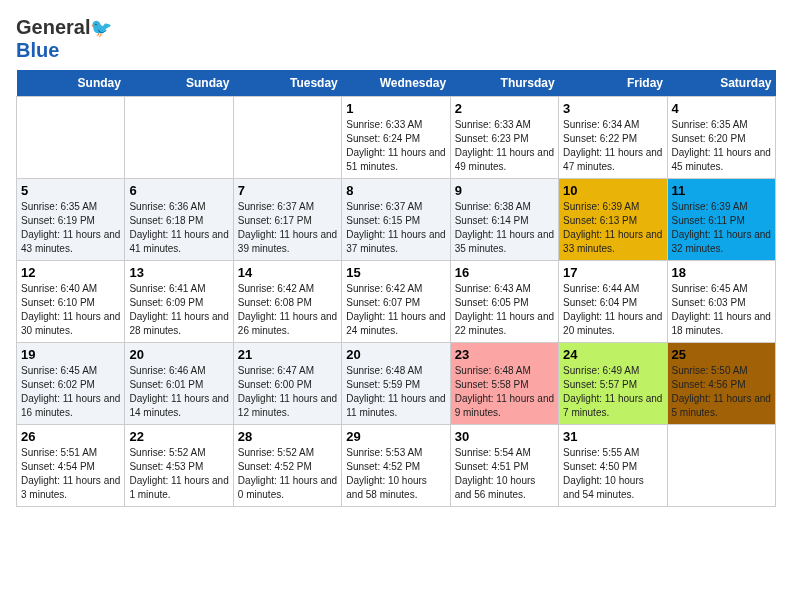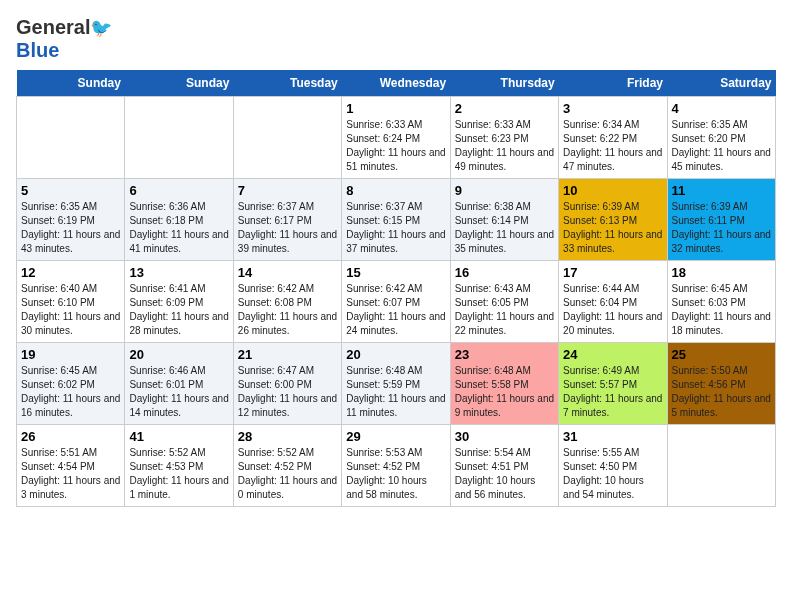--- a/index.html
+++ b/index.html
@@ -215,21 +215,21 @@
           <span class="day-num">25</span>
           <div class="day-info">Sunrise: 5:50 AM<br>Sunset: 4:56 PM<br>Daylight: 11 hours and 5 minutes.</div>
         </td>
       </tr>
       <tr>
         <td>
           <span class="day-num">26</span>
           <div class="day-info">Sunrise: 5:51 AM<br>Sunset: 4:54 PM<br>Daylight: 11 hours and 3 minutes.</div>
         </td>
         <td>
-          <span class="day-num">41</span>
+          <span class="day-num">22</span>
           <div class="day-info">Sunrise: 5:52 AM<br>Sunset: 4:53 PM<br>Daylight: 11 hours and 1 minute.</div>
         </td>
         <td>
           <span class="day-num">28</span>
           <div class="day-info">Sunrise: 5:52 AM<br>Sunset: 4:52 PM<br>Daylight: 11 hours and 0 minutes.</div>
         </td>
         <td>
           <span class="day-num">29</span>
           <div class="day-info">Sunrise: 5:53 AM<br>Sunset: 4:52 PM<br>Daylight: 10 hours and 58 minutes.</div>
         </td>

